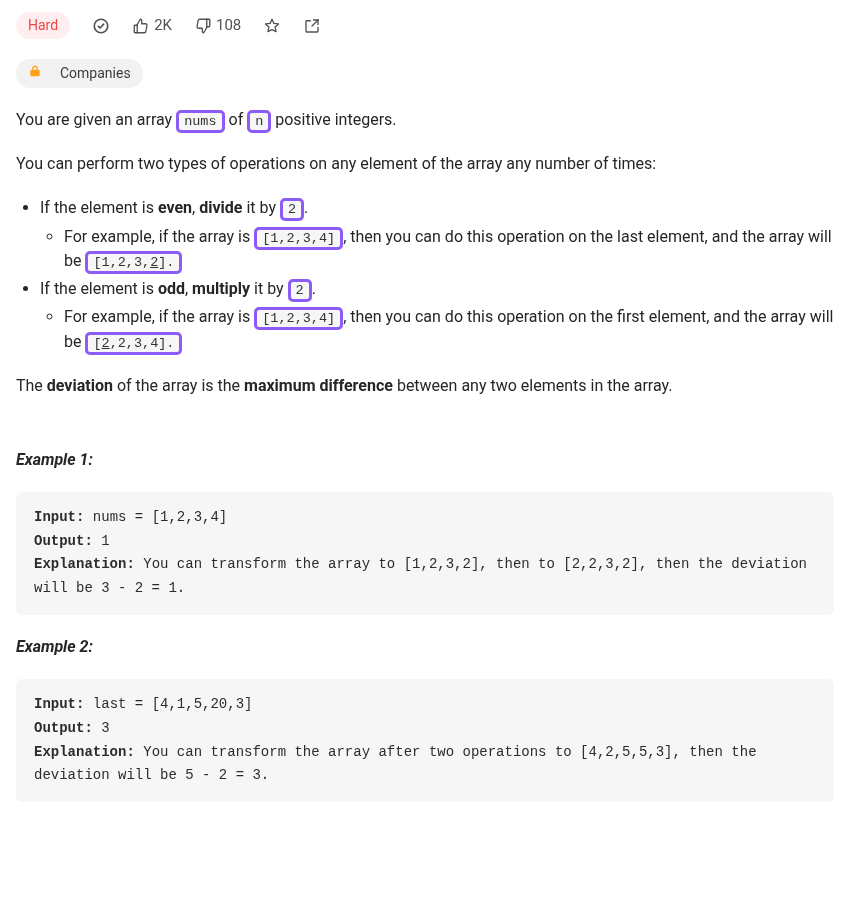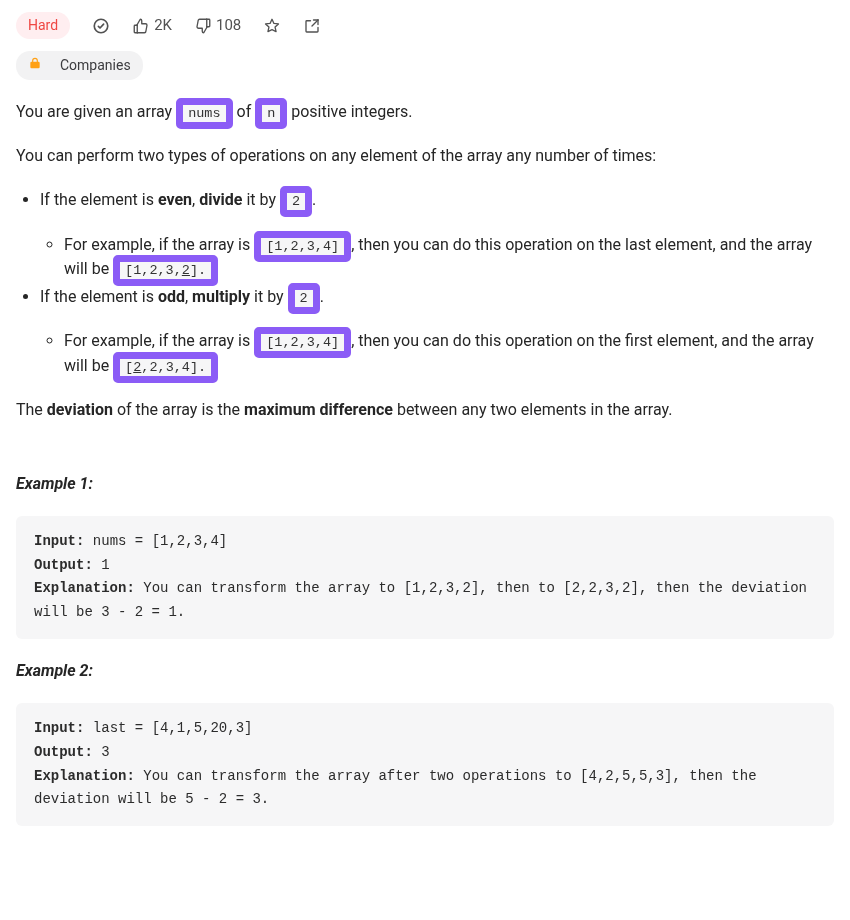--- a/index.html
+++ b/index.html
@@ -9,21 +9,21 @@
     width: 850px;
     font-family: -apple-system, BlinkMacSystemFont, "Segoe UI", Roboto, Helvetica, Arial, sans-serif;
     font-size: 16px;
     color: #262626;
     line-height: 1.5;
   }
   .header-row {
     display: flex;
     align-items: center;
     gap: 22px;
-    margin-bottom: 12px;
+    margin-bottom: 20px;
   }
   .pill {
     display: inline-flex;
     align-items: center;
     background: #ffeef0;
     color: #ef4743;
     font-size: 14px;
     padding: 3px 12px;
     border-radius: 14px;
   }
@@ -43,27 +43,27 @@
   .icon-btn {
     display: inline-flex;
     align-items: center;
     gap: 4px;
     color: #525252;
     font-size: 15px;
   }
   .icon-svg { width: 18px; height: 18px; flex: none; }
   .prose p { margin: 0 0 20px 0; }
   .prose ul { margin: 0 0 20px 0; padding-left: 24px; }
-  .prose ul ul { margin: 20px 0 4px 0; }
+  .prose ul ul { margin: 4px 0 4px 0; }
   .prose li { margin-bottom: 4px; }
   code.inline {
     font-family: "SFMono-Regular", Consolas, "Liberation Mono", Menlo, monospace;
     font-size: 13.5px;
     background: #f6f6f7;
-    border: 7px solid #8b5cf6;
+    border: 3px solid #8b5cf6;
     border-radius: 5px;
     padding: 1px 5px;
     color: #333;
   }
   strong { font-weight: 700; }
   .example-label {
     font-weight: 700;
     margin-top: 36px;
     margin-bottom: 14px;
     font-size: 16px;

